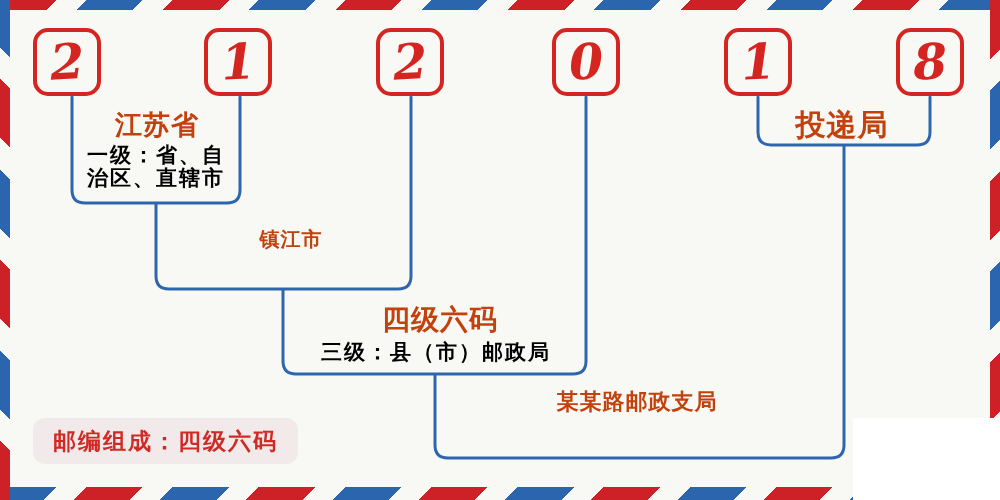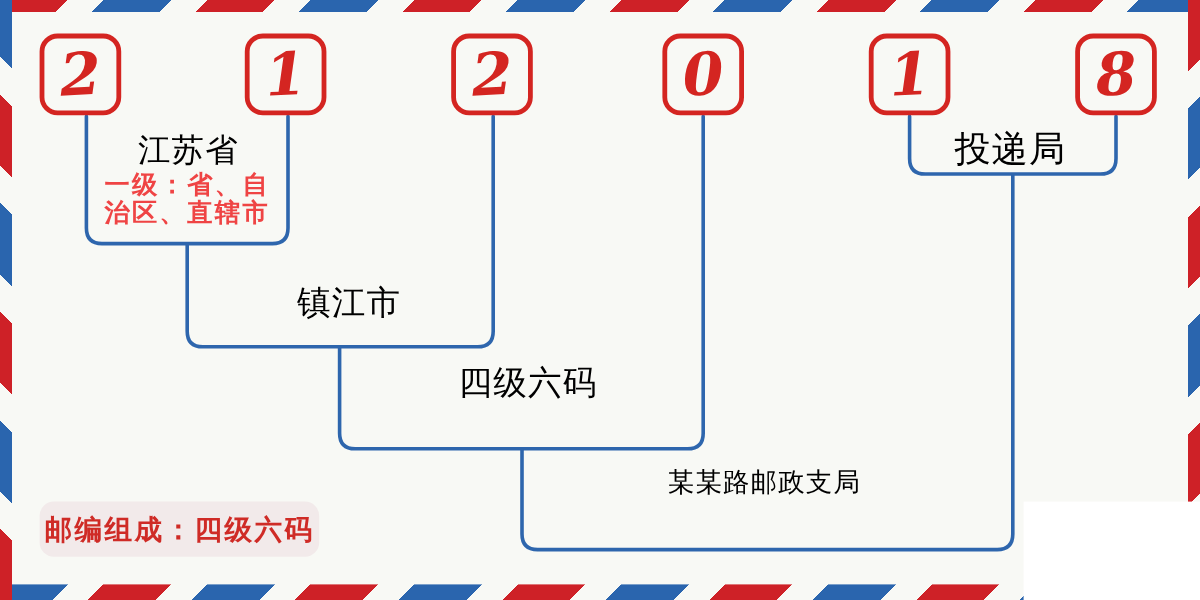--- a/index.html
+++ b/index.html
@@ -39,32 +39,32 @@
     display:flex; align-items:center; justify-content:center;
   }
   .digit {
     color:#d42521; font-family:"DejaVu Serif", serif;
     font-style:italic; font-weight:bold; font-size:49px; line-height:1;
     transform:rotate(-3deg);
   }
   
   .gtitle {
     position:absolute; z-index:4; transform:translateX(-50%);
-    color:#000000; font-family:"Liberation Serif", serif; font-weight:normal;
+    color:#c2410c; font-family:"Liberation Serif", serif; font-weight:bold;
     white-space:nowrap; letter-spacing:1px; line-height:1;
   }
   .gdesc {
     position:absolute; z-index:4; transform:translateX(-50%);
-    color:#ef4444; font-family:"Liberation Sans", sans-serif; font-weight:bold;
+    color:#000000; font-family:"Liberation Sans", sans-serif; font-weight:bold;
     white-space:nowrap; letter-spacing:2px; line-height:1; font-size:21px;
   }
   
   .badge {
     position:absolute; z-index:4; left:33px; top:418px; height:46px;
-    background:#f2eaea; border-radius:12px; padding:0 4px;
+    background:#f2eaea; border-radius:12px; padding:0 20px;
     display:flex; align-items:center;
   }
   .badge-text {
     color:#cf2b26; font-family:"Liberation Serif", serif; font-weight:bold;
     font-size:23px; letter-spacing:2px; white-space:nowrap;
   }
 </style>
 </head>
 <body>
 
@@ -100,23 +100,24 @@
     <span class="digit">1</span>
   </div>
   <div class="digit-box" style="left:896px">
     <span class="digit">8</span>
   </div>
 
   <div class="gtitle" style="left:157px; top:112px; font-size:27px">江苏省</div>
   <div class="gdesc" style="left:156px; top:144px">一级：省、自</div>
   <div class="gdesc" style="left:156px; top:167px">治区、直辖市</div>
 
-  <div class="gtitle" style="left:291px; top:240px; font-size:28px">镇江市</div>
+  <div class="gtitle" style="left:291px; top:229px; font-size:20px">镇江市</div>
 
   <div class="gtitle" style="left:440px; top:306px; font-size:28px">四级六码</div>
+  <div class="gdesc" style="left:436px; top:341px">三级：县（市）邮政局</div>
 
   <div class="gtitle" style="left:637px; top:391px; font-size:22px">某某路邮政支局</div>
 
   <div class="gtitle" style="left:842px; top:110px; font-size:30px">投递局</div>
 
   <div class="badge">
     <span class="badge-text">邮编组成：四级六码</span>
   </div>
 
 </div>

